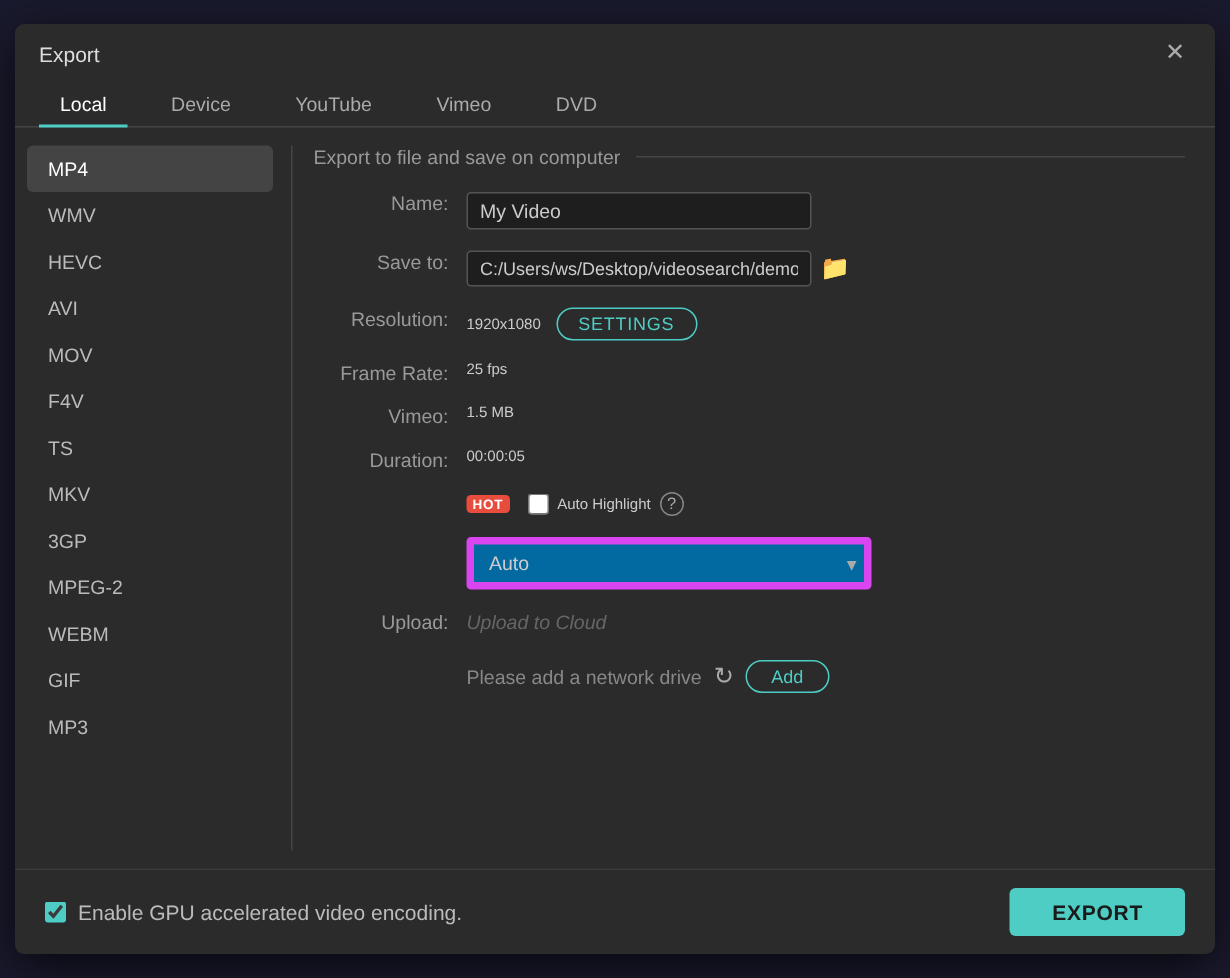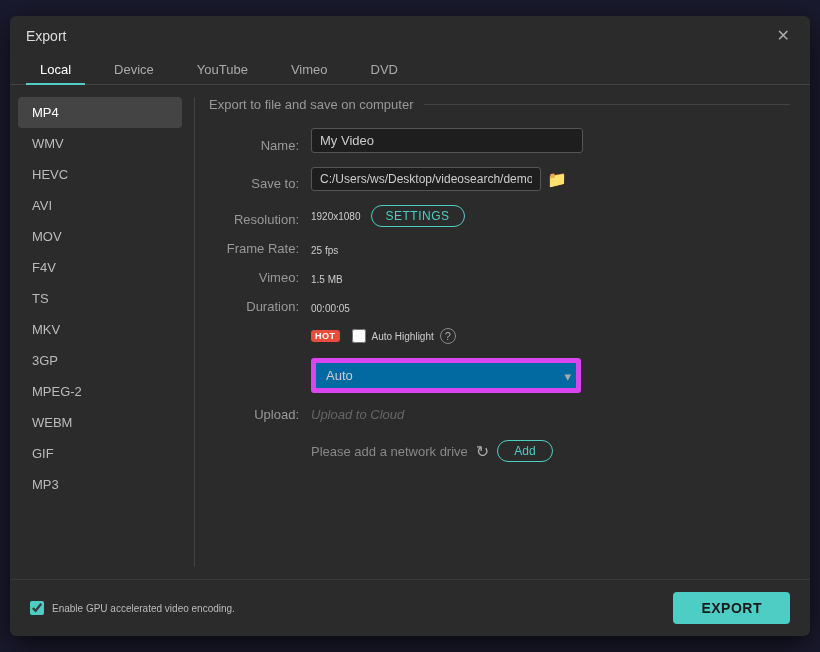--- a/index.html
+++ b/index.html
@@ -99,39 +99,39 @@
     }
     .export-label::after {
       content: '';
       flex: 1;
       height: 1px;
       background: #444;
       margin-left: 10px;
     }
     .field-row {
       display: flex;
-      align-items: flex-end;
+      align-items: flex-start;
       margin-bottom: 14px;
     }
     .field-label {
       width: 90px;
       text-align: right;
       color: #999;
       font-size: 13px;
       margin-right: 12px;
       flex-shrink: 0;
     }
     .field-input {
       background: #1e1e1e;
       border: 1px solid #555;
       border-radius: 3px;
       color: #ccc;
       font-size: 13px;
       padding: 4px 8px;
-      width: 272px;
+      width: 230px;
     }
     .field-value {
       color: #ccc;
       font-size: 10px;
     }
     .save-to-row {
       display: flex;
       align-items: center;
       gap: 6px;
     }
@@ -274,21 +274,21 @@
       gap: 8px;
     }
     .gpu-checkbox {
       accent-color: #4ecdc4;
       width: 14px;
       height: 14px;
       cursor: pointer;
     }
     .gpu-label {
       color: #bbb;
-      font-size: 10px;
+      font-size: 14px;
     }
     .export-btn {
       background: #4ecdc4;
       border: none;
       color: #1a1a1a;
       font-weight: bold;
       font-size: 14px;
       padding: 8px 28px;
       border-radius: 4px;
       cursor: pointer;

